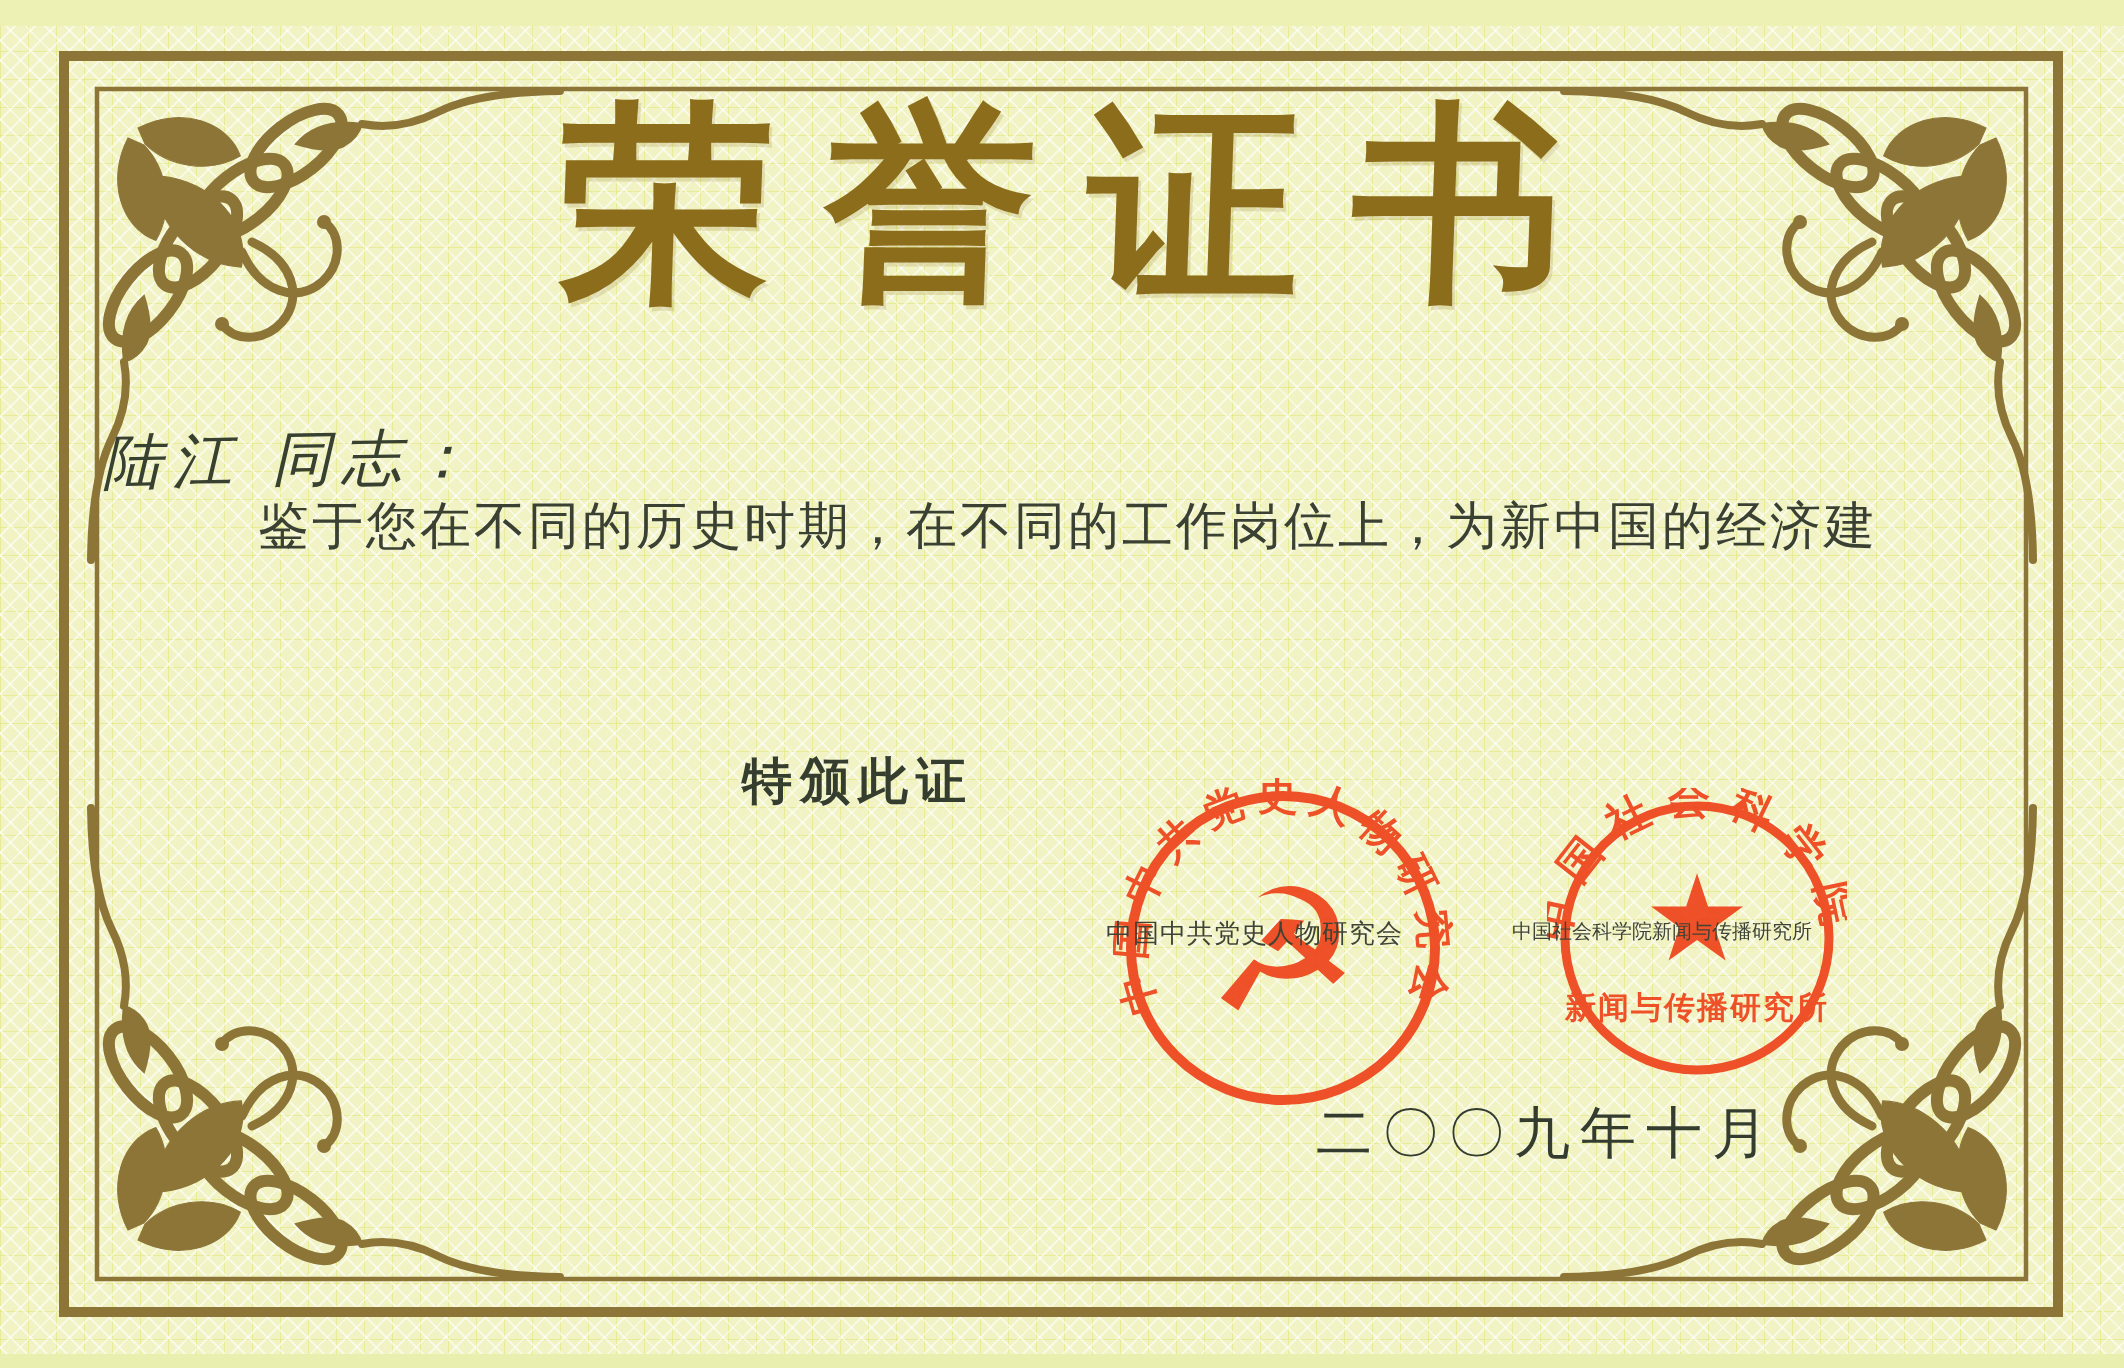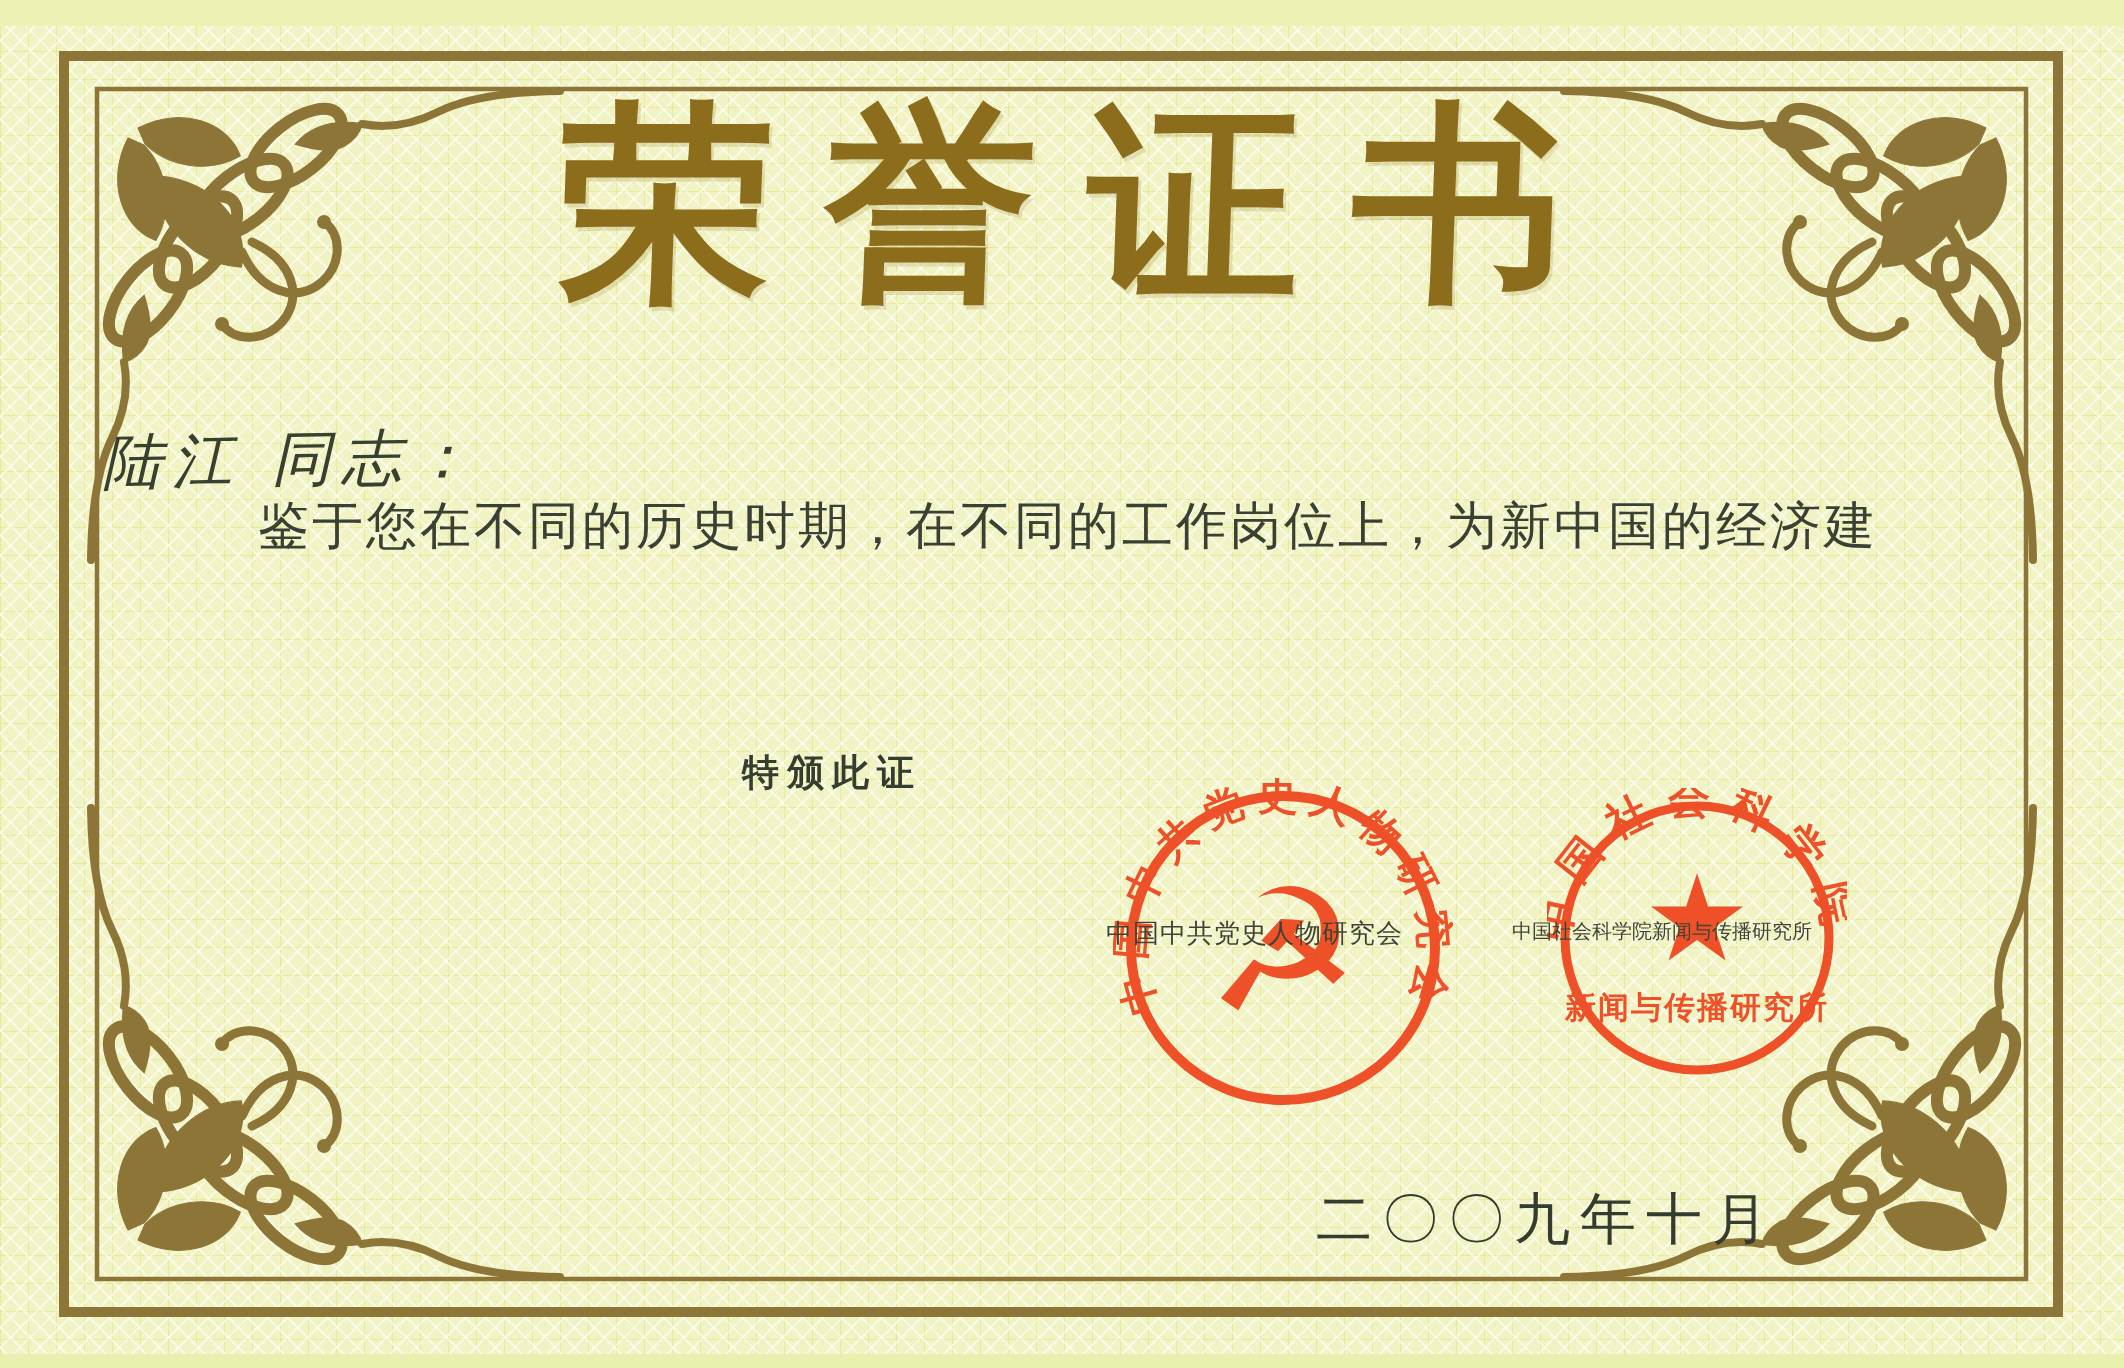--- a/index.html
+++ b/index.html
@@ -41,31 +41,31 @@
   .body-block{
     position:absolute;left:192px;top:486px;width:1690px;z-index:3;
     font-family:"DejaVu Serif",serif;
     font-size:51px;color:#3a4133;letter-spacing:3px;line-height:79px;
   }
   .body-line{white-space:nowrap;}
   .body-line.indent{text-indent:66px;}
   .closing{
     position:absolute;left:742px;top:748px;z-index:3;
     font-family:"DejaVu Serif",serif;
-    font-size:37px;color:#353d2e;letter-spacing:8px;font-weight:bold;
+    font-size:50px;color:#353d2e;letter-spacing:8px;font-weight:bold;
   }
   .issuer{
     position:absolute;z-index:4;
     font-family:"DejaVu Sans",sans-serif;
     color:#3f4336;white-space:nowrap;
   }
   .issuer-left{left:1106px;top:916px;font-size:26px;letter-spacing:1px;}
   .issuer-right{left:1512px;top:918px;font-size:20px;letter-spacing:0px;}
   .date{
-    position:absolute;left:1316px;top:1182px;z-index:3;
+    position:absolute;left:1316px;top:1096px;z-index:3;
     font-family:"DejaVu Sans",sans-serif;
     font-size:56px;color:#333c2e;letter-spacing:10px;
   }
 </style>
 </head>
 <body>
 
 <div class="cert">
 
   <div class="scan-strip-top"></div>

